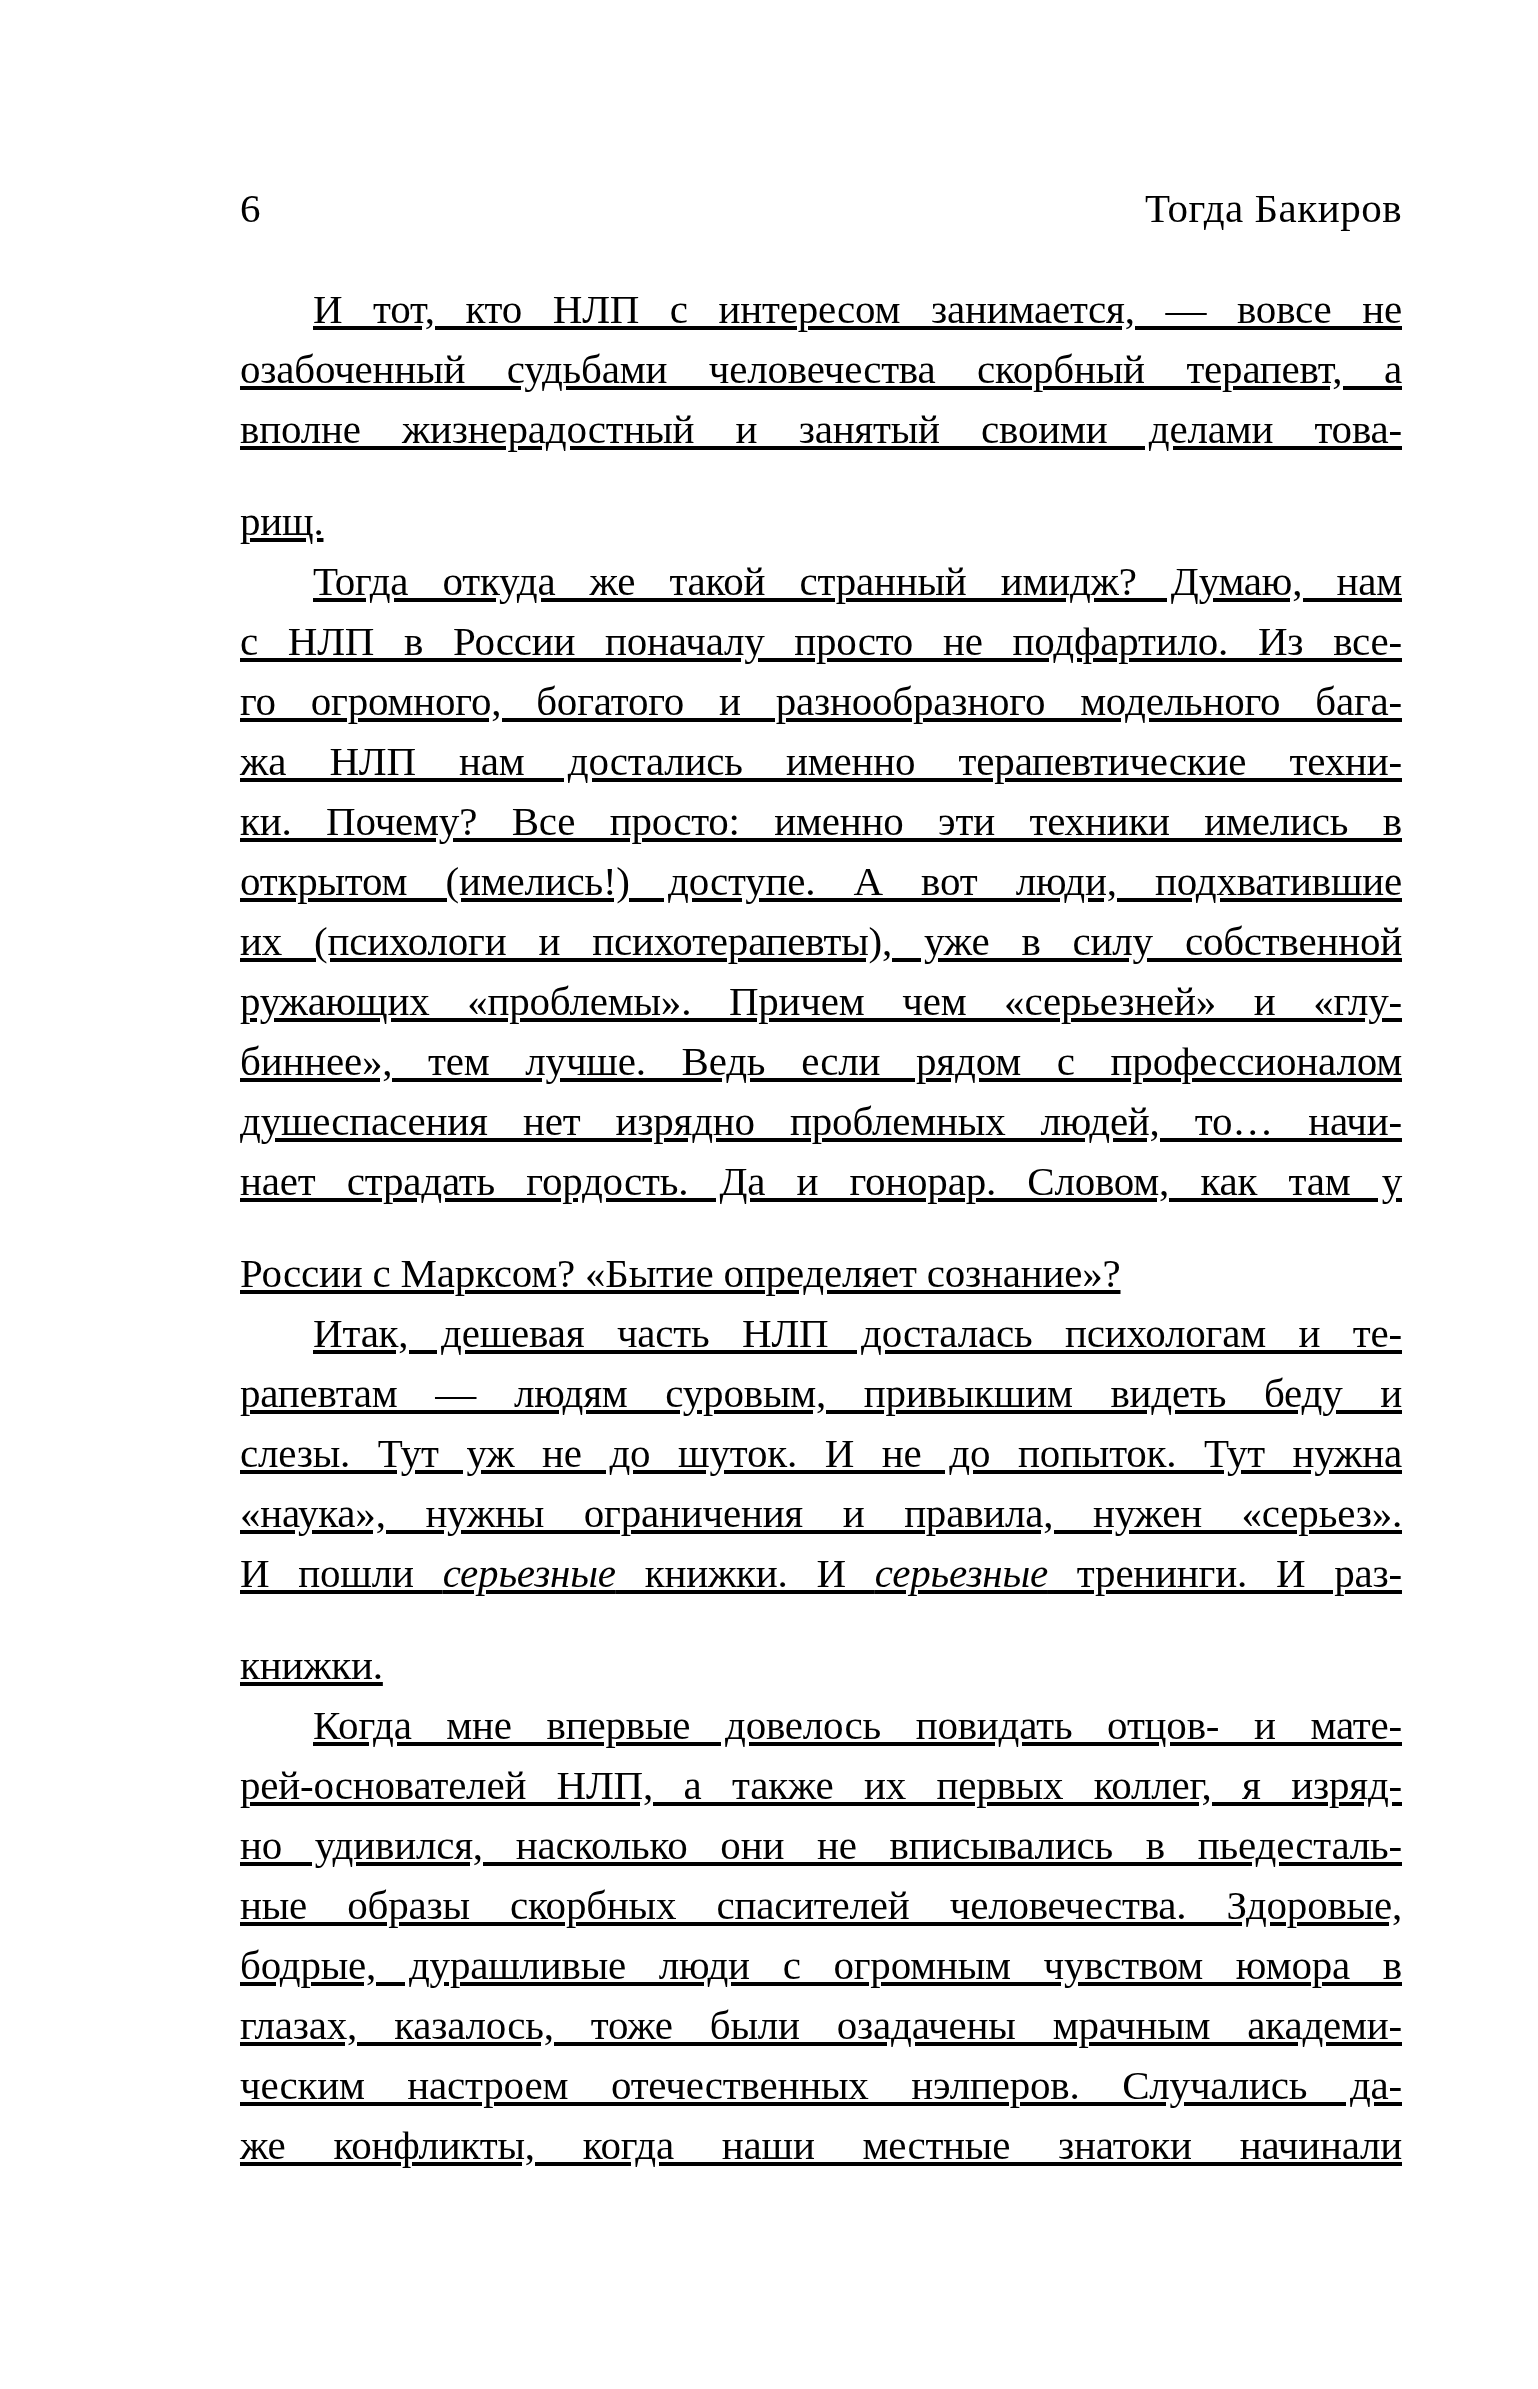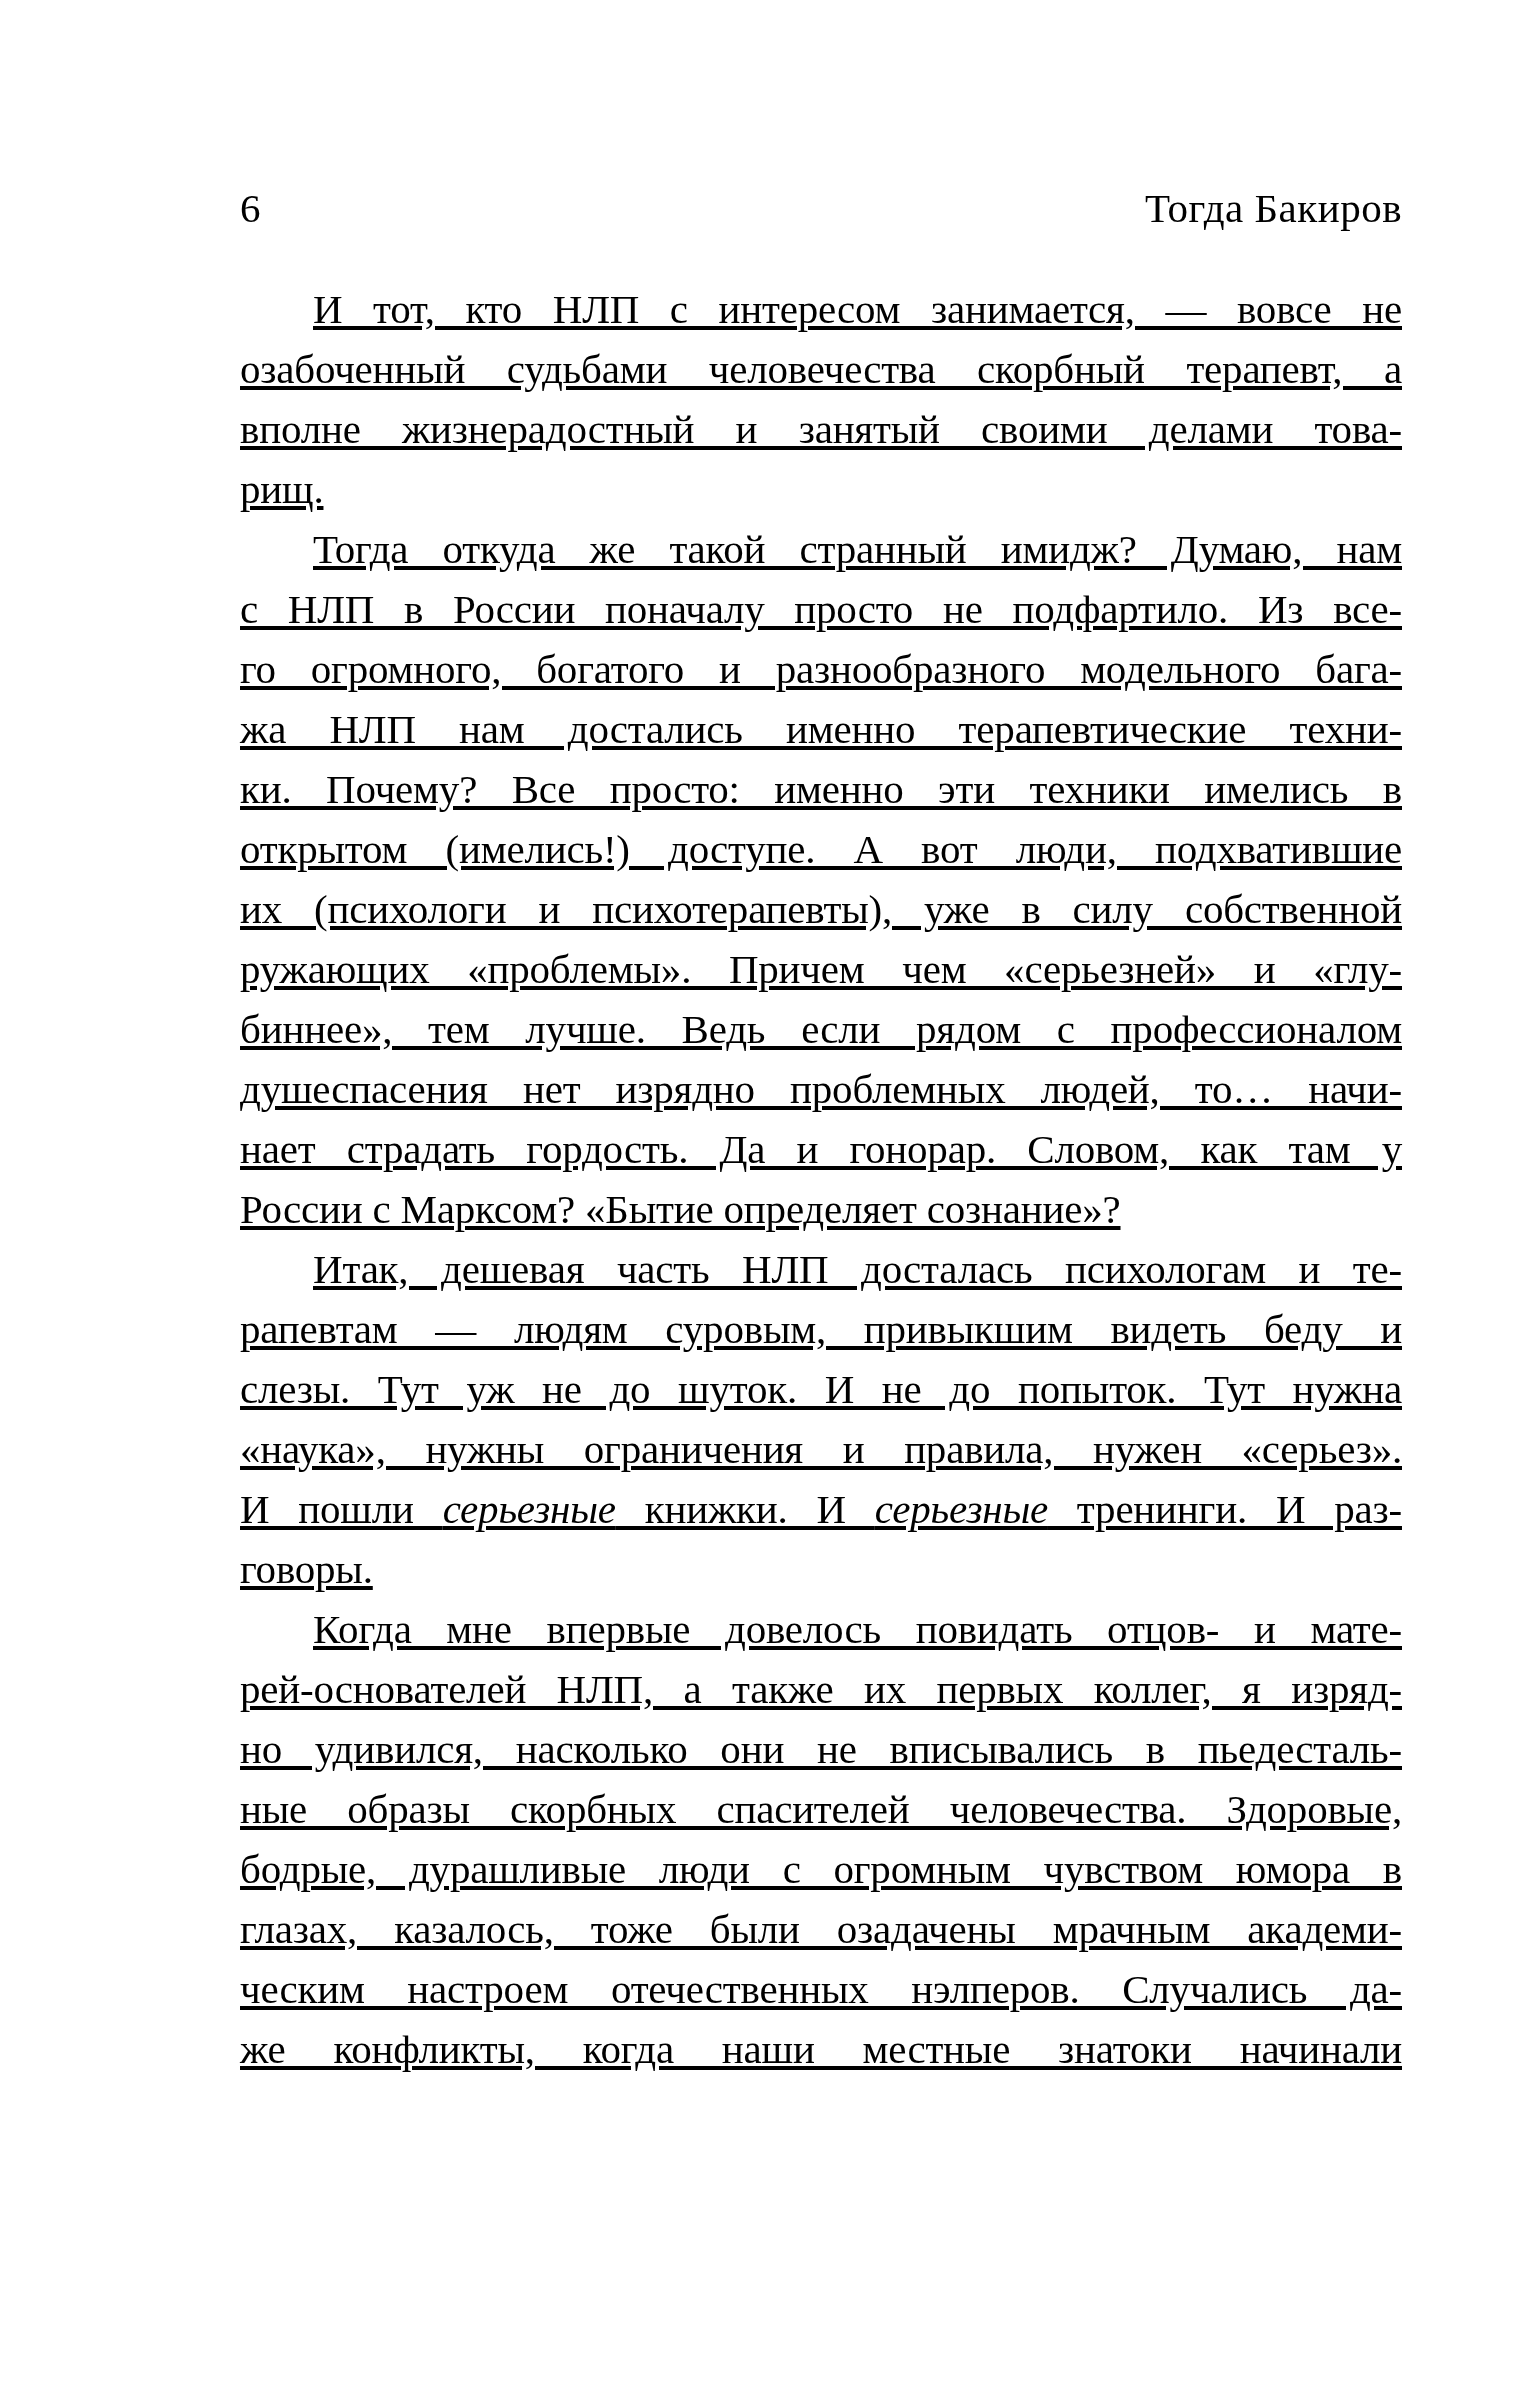--- a/index.html
+++ b/index.html
@@ -53,20 +53,21 @@
     text-align-last: justify;
     letter-spacing: -0.2px;
     text-decoration: underline;
   }
   .line.first {
     text-indent: 73px;
   }
   .line.end {
     text-align: left;
     text-align-last: left;
+    margin-top: 32px;
   }
   .line em {
     font-style: italic;
   }
 </style>
 </head>
 <body>
 
 <div class="page">
   <div class="running-head">
@@ -93,21 +94,21 @@
         <div class="line"><span>душеспасения нет изрядно проблемных людей, то… начи-</span></div>
         <div class="line"><span>нает страдать гордость. Да и гонорар. Словом, как там у</span></div>
         <div class="line end"><span>России с Марксом? «Бытие определяет сознание»?</span></div>
       </div>
       <div class="para">
         <div class="line first"><span>Итак, дешевая часть НЛП досталась психологам и те-</span></div>
         <div class="line"><span>рапевтам — людям суровым, привыкшим видеть беду и</span></div>
         <div class="line"><span>слезы. Тут уж не до шуток. И не до попыток. Тут нужна</span></div>
         <div class="line"><span>«наука», нужны ограничения и правила, нужен «серьез».</span></div>
         <div class="line"><span>И пошли </span><em>серьезные</em><span> книжки. И </span><em>серьезные</em><span> тренинги. И раз-</span></div>
-        <div class="line end"><span>говоры.</span></div>
+        <div class="line end"><span>книжки.</span></div>
       </div>
       <div class="para">
         <div class="line first"><span>Когда мне впервые довелось повидать отцов- и мате-</span></div>
         <div class="line"><span>рей-основателей НЛП, а также их первых коллег, я изряд-</span></div>
         <div class="line"><span>но удивился, насколько они не вписывались в пьедесталь-</span></div>
         <div class="line"><span>ные образы скорбных спасителей человечества. Здоровые,</span></div>
         <div class="line"><span>бодрые, дурашливые люди с огромным чувством юмора в</span></div>
         <div class="line"><span>глазах, казалось, тоже были озадачены мрачным академи-</span></div>
         <div class="line"><span>ческим настроем отечественных нэлперов. Случались да-</span></div>
         <div class="line"><span>же конфликты, когда наши местные знатоки начинали</span></div>

